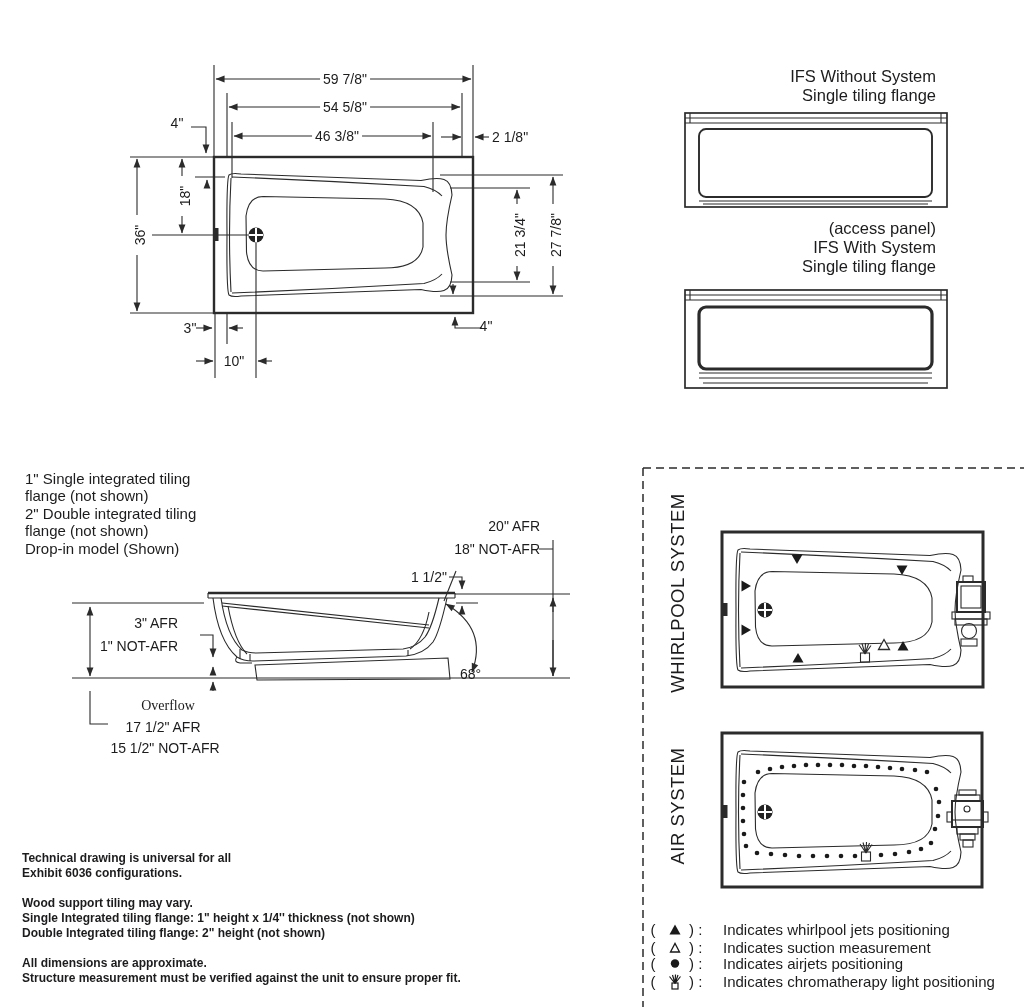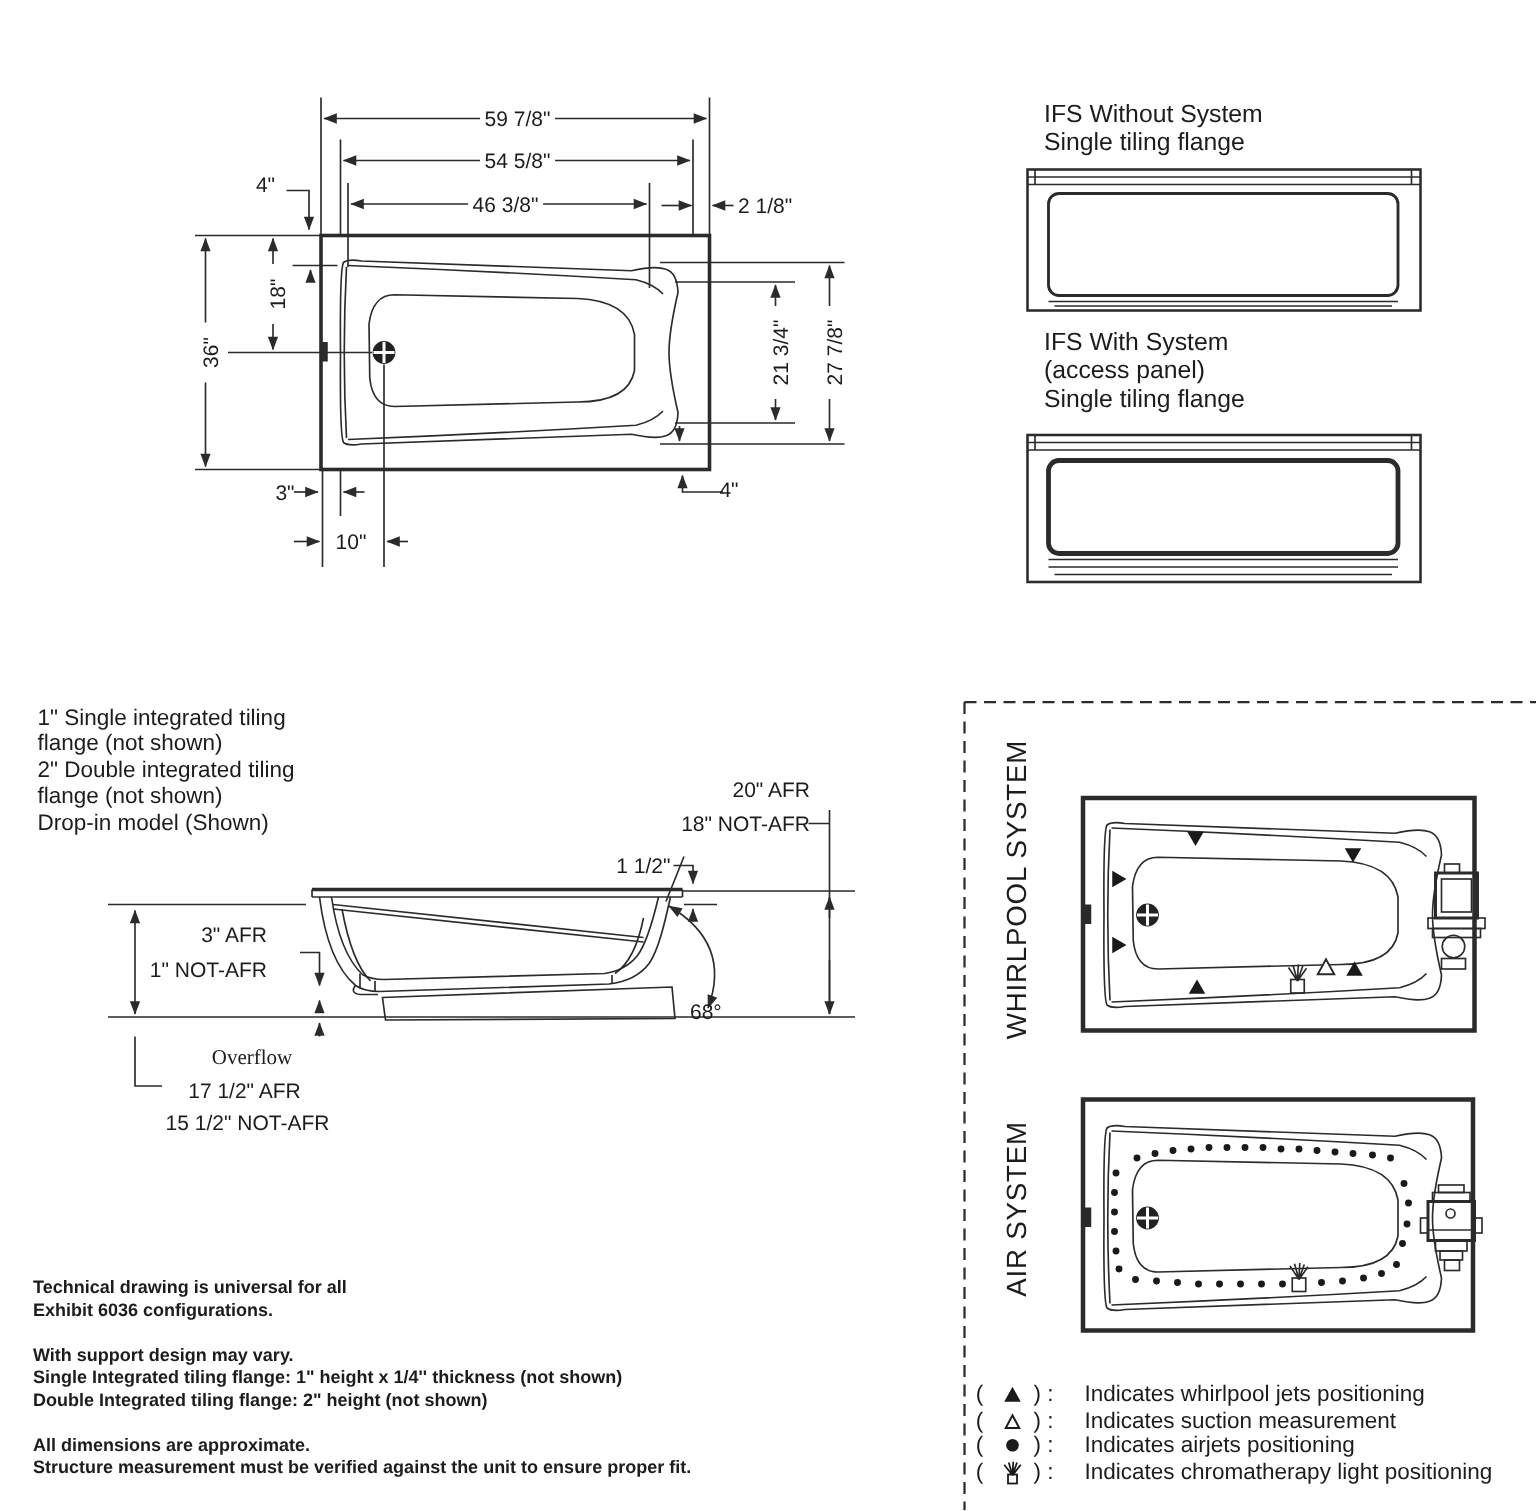--- a/index.html
+++ b/index.html
@@ -4,21 +4,21 @@
 <style>
   html,body{margin:0;padding:0;background:#fff;}
   #stage{position:relative;width:1024px;height:1007px;background:#fff;overflow:hidden;
          font-family:"Liberation Sans",sans-serif;color:#1c1c1e;}
   #art{position:absolute;left:0;top:0;}
   .lbl{position:absolute;font:14px/16px "Liberation Sans",sans-serif;color:#1c1c1e;white-space:nowrap;}
   .c{transform:translate(-50%,-50%);}
   .bg{background:#fff;padding:0 3px;}
   .rot{transform:rotate(-90deg);text-align:center;}
   .ra{text-align:right;}
-  .titleblk{position:absolute;width:240px;text-align:left;font-size:16.5px;line-height:19px;}
+  .titleblk{position:absolute;width:240px;text-align:right;font-size:16.5px;line-height:19px;}
   .noteblk{position:absolute;font-size:15px;line-height:17.4px;}
   .boldblk{position:absolute;font-size:12px;line-height:15px;font-weight:bold;}
   .boldblk p{margin:0 0 15px 0;}
   .syslbl{position:absolute;font-size:18.5px;letter-spacing:.5px;text-align:center;}
   .legend-row{position:absolute;left:645px;height:18px;display:flex;align-items:center;font-size:15px;}
   .lg-open{width:16px;text-align:center;}
   .lg-sym{width:28px;display:flex;justify-content:center;align-items:center;}
   .lg-close{width:34px;}
   .lg-text{white-space:nowrap;}
 </style>
@@ -215,22 +215,22 @@
 <div class="lbl rot bg" style="left:525px;top:227px;width:56px;height:16px;">27 7/8"</div>
 <div class="lbl c" style="left:190px;top:328px;">3"</div>
 <div class="lbl c bg" style="left:234px;top:361px;">10"</div>
 <div class="lbl c" style="left:486px;top:326px;">4"</div>
 
 <div class="titleblk" style="left:696px;top:67px;">
   <div>IFS Without System</div>
   <div>Single tiling flange</div>
 </div>
 <div class="titleblk" style="left:696px;top:219px;">
+  <div>(access panel)</div>
   <div>IFS With System</div>
-  <div>(access panel)</div>
   <div>Single tiling flange</div>
 </div>
 
 <div class="noteblk" style="left:25px;top:470px;">
   <div>1" Single integrated tiling</div>
   <div>flange (not shown)</div>
   <div>2" Double integrated tiling</div>
   <div>flange (not shown)</div>
   <div>Drop-in model (Shown)</div>
 </div>
@@ -247,21 +247,21 @@
 
 <div class="syslbl rot" style="left:563px;top:582px;width:230px;height:22px;">WHIRLPOOL SYSTEM</div>
 <div class="syslbl rot" style="left:603px;top:795px;width:150px;height:22px;">AIR SYSTEM</div>
 
 <div class="boldblk" style="left:22px;top:851px;">
   <p>
     <span style="display:block">Technical drawing is universal for all</span>
     <span style="display:block">Exhibit 6036 configurations.</span>
   </p>
   <p>
-    <span style="display:block">With support design may vary.</span>
+    <span style="display:block">Wood support tiling may vary.</span>
     <span style="display:block">Single Integrated tiling flange: 1" height x 1/4'' thickness (not shown)</span>
     <span style="display:block">Double Integrated tiling flange: 2" height (not shown)</span>
   </p>
   <p>
     <span style="display:block">All dimensions are approximate.</span>
     <span style="display:block">Structure measurement must be verified against the unit to ensure proper fit.</span>
   </p>
 </div>
 
 <div class="legend-row" style="top:920px;">

